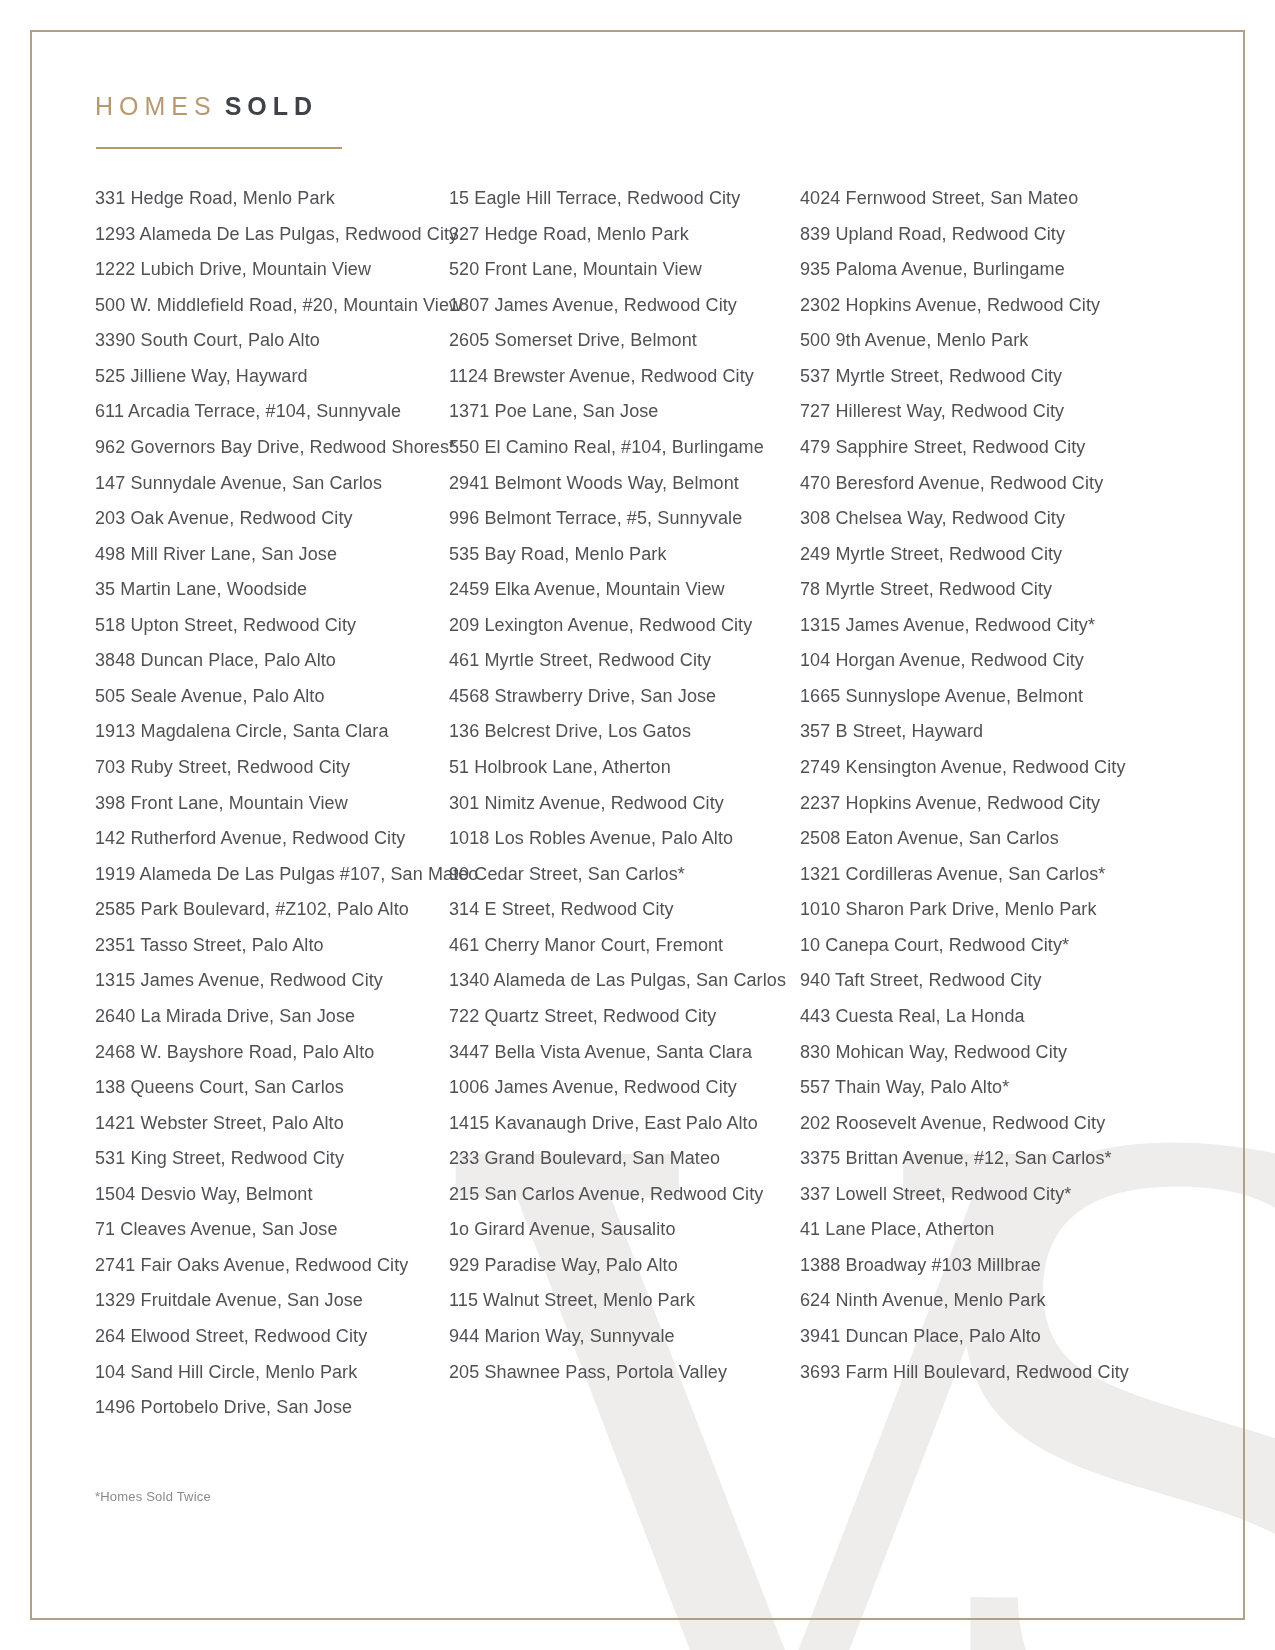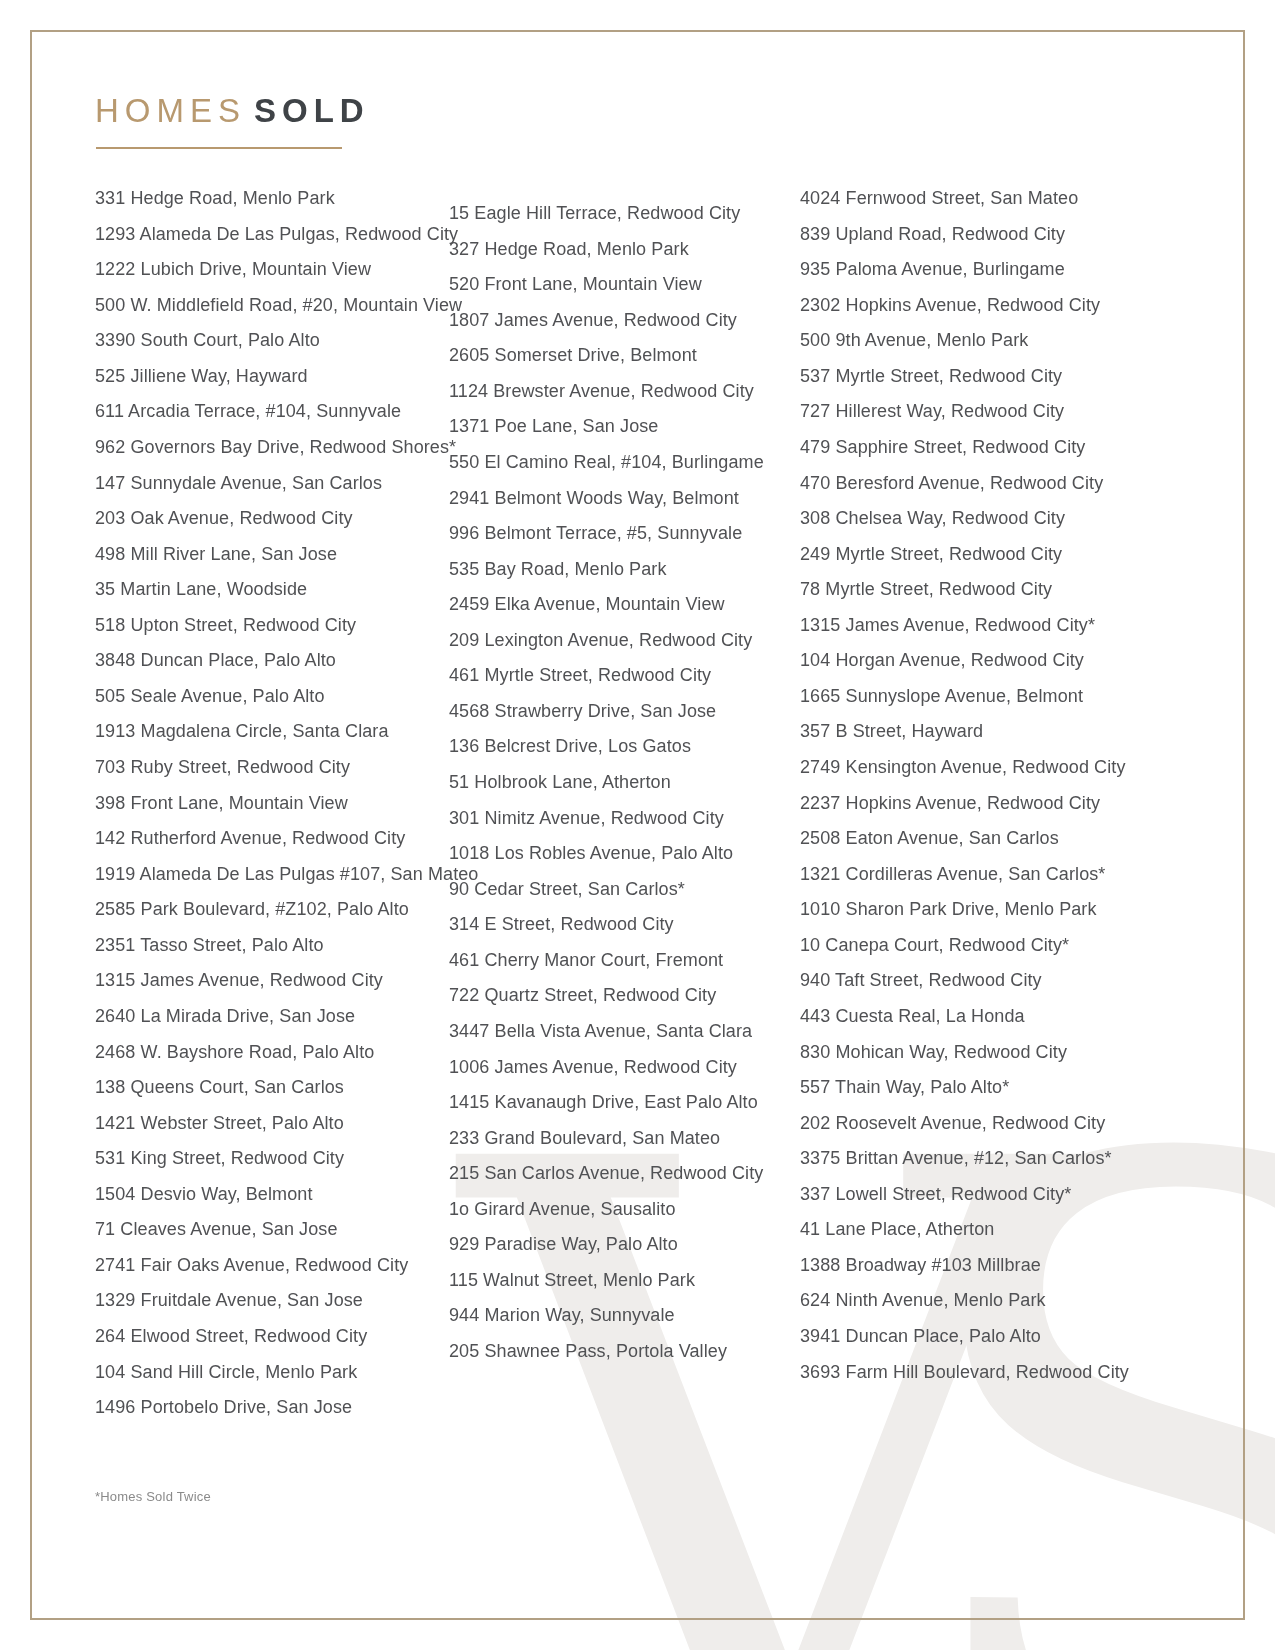--- a/index.html
+++ b/index.html
@@ -46,21 +46,21 @@
   }
   .content {
     position: relative;
     z-index: 1;
   }
   .page-title {
     position: absolute;
     left: 95px;
     top: 92px;
     margin: 0;
-    font-size: 33px;
+    font-size: 25px;
     letter-spacing: 6px;
     font-weight: 400;
     white-space: nowrap;
   }
   .title-light {
     color: var(--accent);
     margin-right: 8px;
   }
   .title-bold {
     color: var(--title-dark);
@@ -78,21 +78,21 @@
     position: absolute;
     left: 95px;
     top: 181px;
     width: 1085px;
     display: flex;
   }
   .col {
     width: 354px;
     flex: 0 0 auto;
   }
-  .col-2 { width: 351px; margin-top: 15px; }
+  .col-2 { width: 351px; }
   .col-3 { width: 380px; }
   .address-row {
     height: 35.57px;
     line-height: 35.57px;
     font-size: 18px;
     color: var(--body-text);
     white-space: nowrap;
     letter-spacing: 0.1px;
   }
   .footnote {
@@ -173,20 +173,21 @@
           <div class="address-row">209 Lexington Avenue, Redwood City</div>
           <div class="address-row">461 Myrtle Street, Redwood City</div>
           <div class="address-row">4568 Strawberry Drive, San Jose</div>
           <div class="address-row">136 Belcrest Drive, Los Gatos</div>
           <div class="address-row">51 Holbrook Lane, Atherton</div>
           <div class="address-row">301 Nimitz Avenue, Redwood City</div>
           <div class="address-row">1018 Los Robles Avenue, Palo Alto</div>
           <div class="address-row">90 Cedar Street, San Carlos*</div>
           <div class="address-row">314 E Street, Redwood City</div>
           <div class="address-row">461 Cherry Manor Court, Fremont</div>
+          <div class="address-row">1340 Alameda de Las Pulgas, San Carlos</div>
           <div class="address-row">722 Quartz Street, Redwood City</div>
           <div class="address-row">3447 Bella Vista Avenue, Santa Clara</div>
           <div class="address-row">1006 James Avenue, Redwood City</div>
           <div class="address-row">1415 Kavanaugh Drive, East Palo Alto</div>
           <div class="address-row">233 Grand Boulevard, San Mateo</div>
           <div class="address-row">215 San Carlos Avenue, Redwood City</div>
           <div class="address-row">1o Girard Avenue, Sausalito</div>
           <div class="address-row">929 Paradise Way, Palo Alto</div>
           <div class="address-row">115 Walnut Street, Menlo Park</div>
           <div class="address-row">944 Marion Way, Sunnyvale</div>

